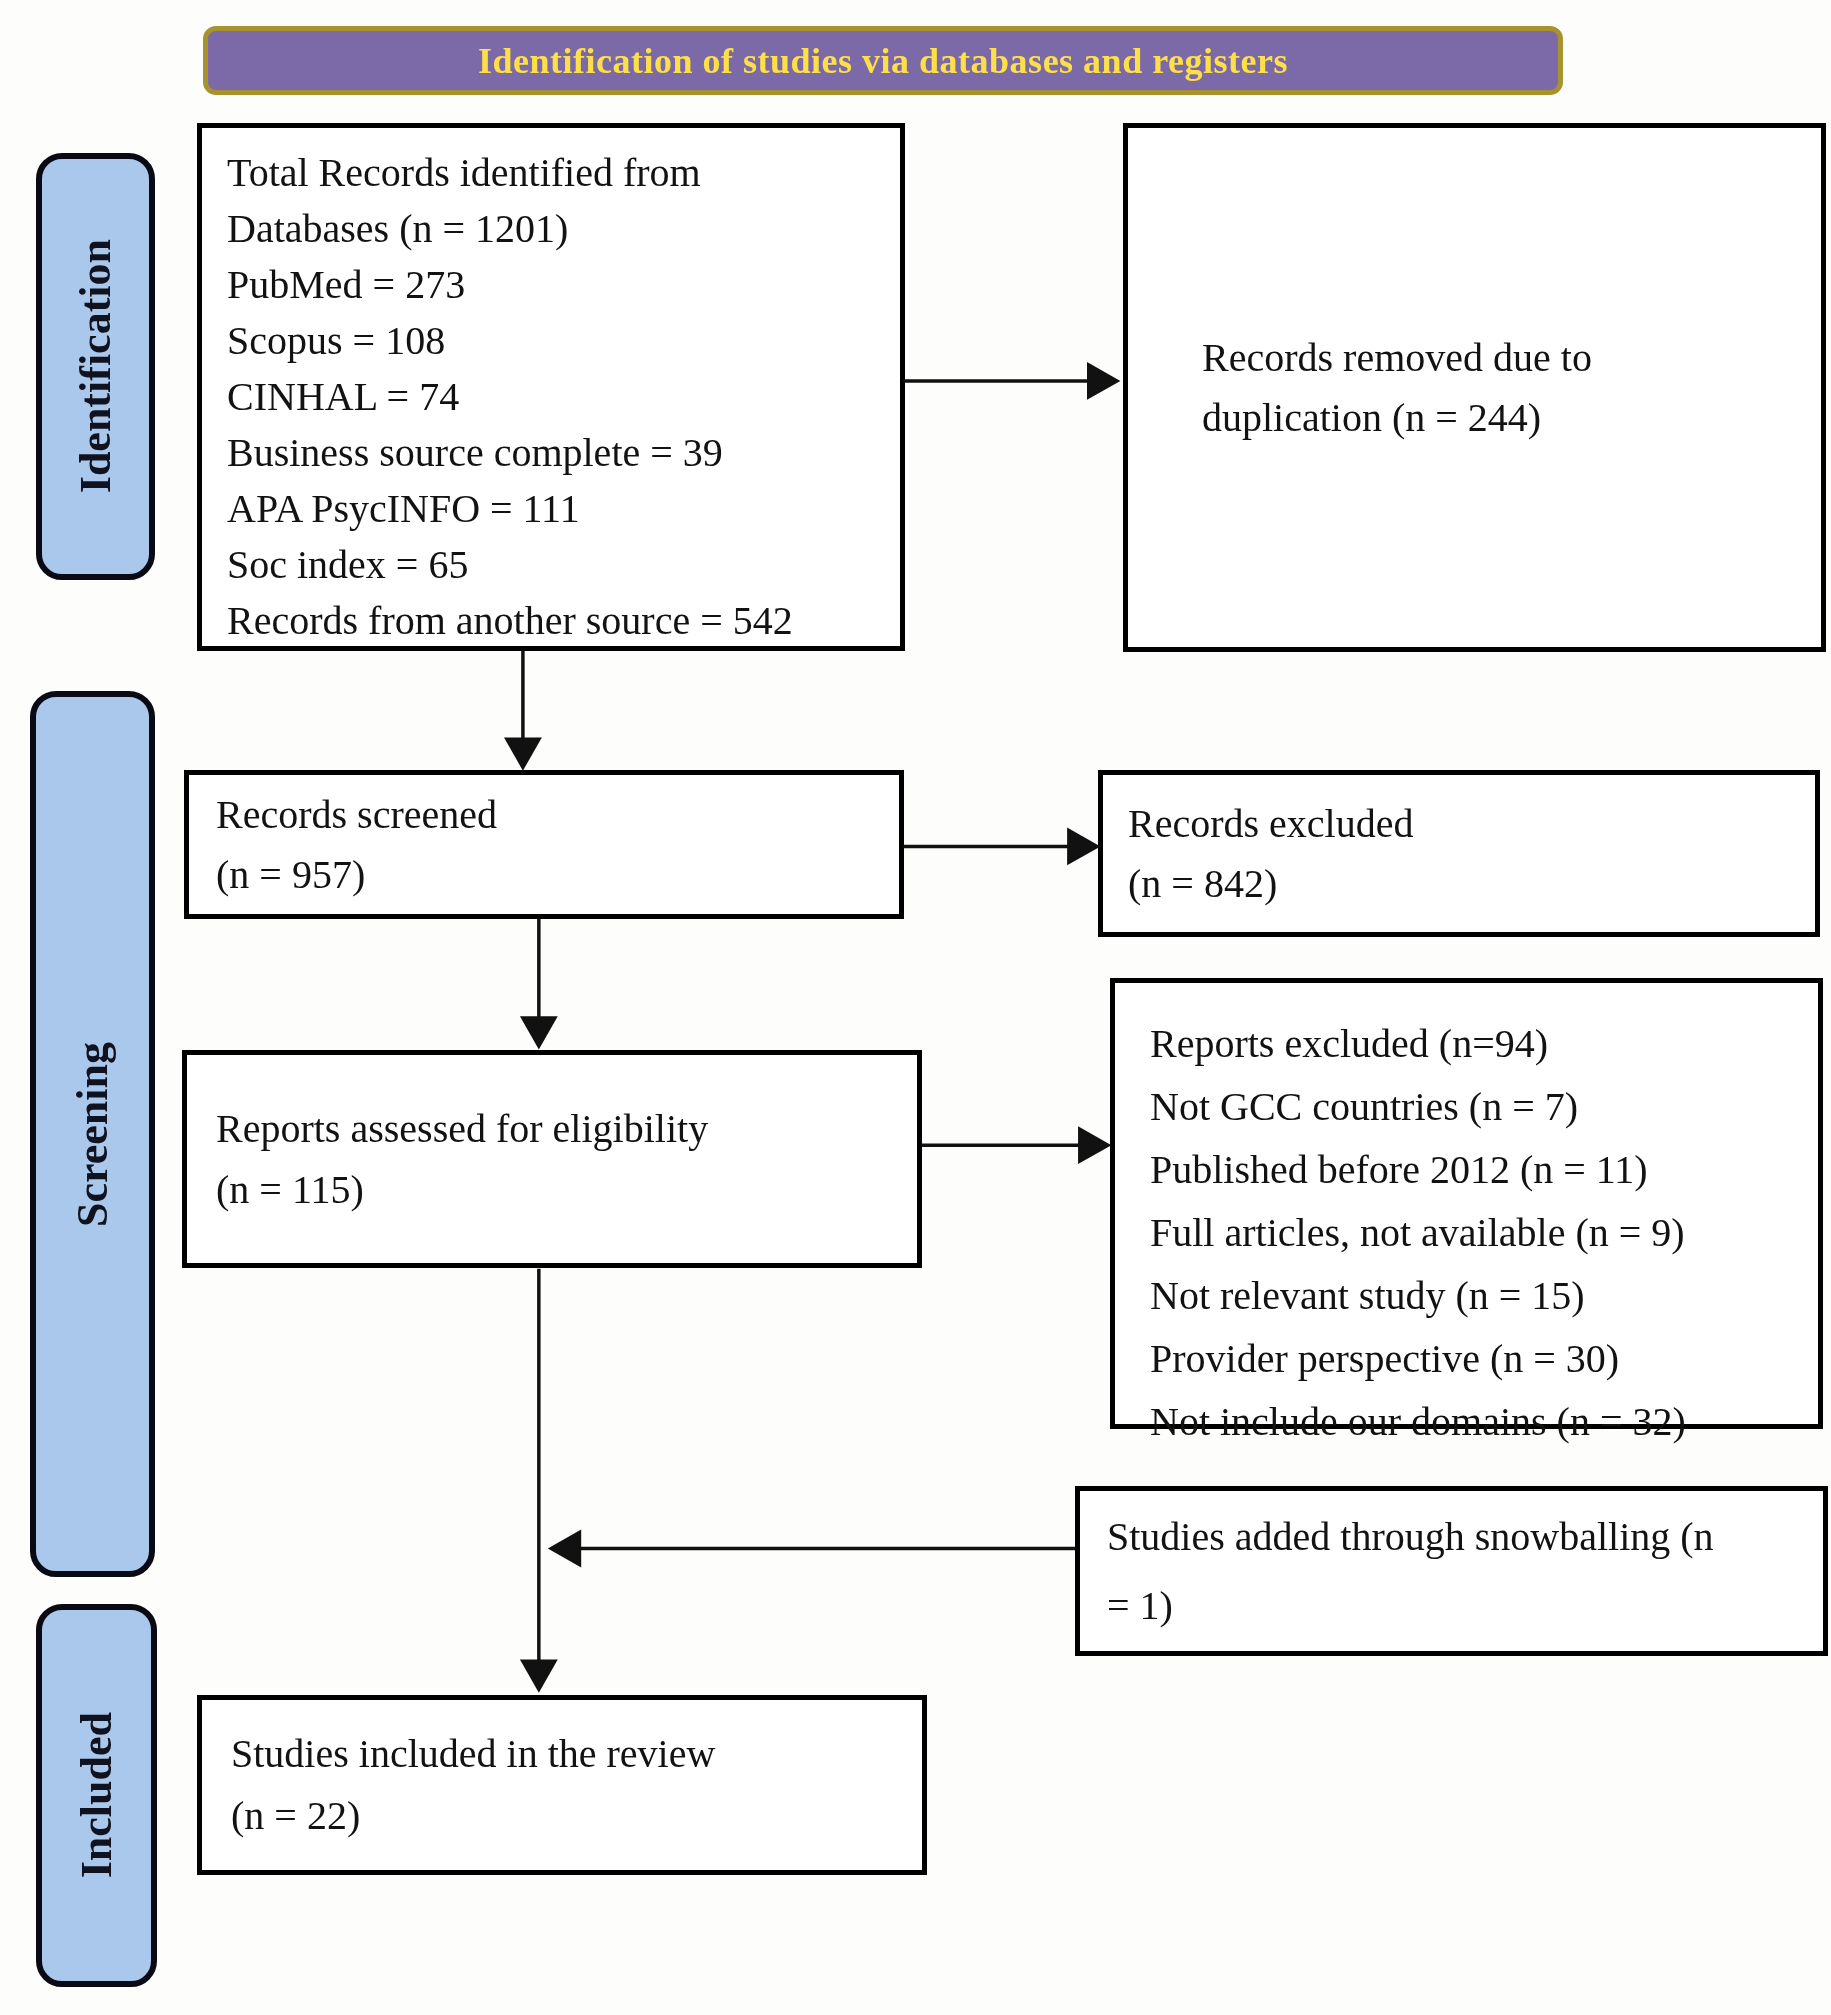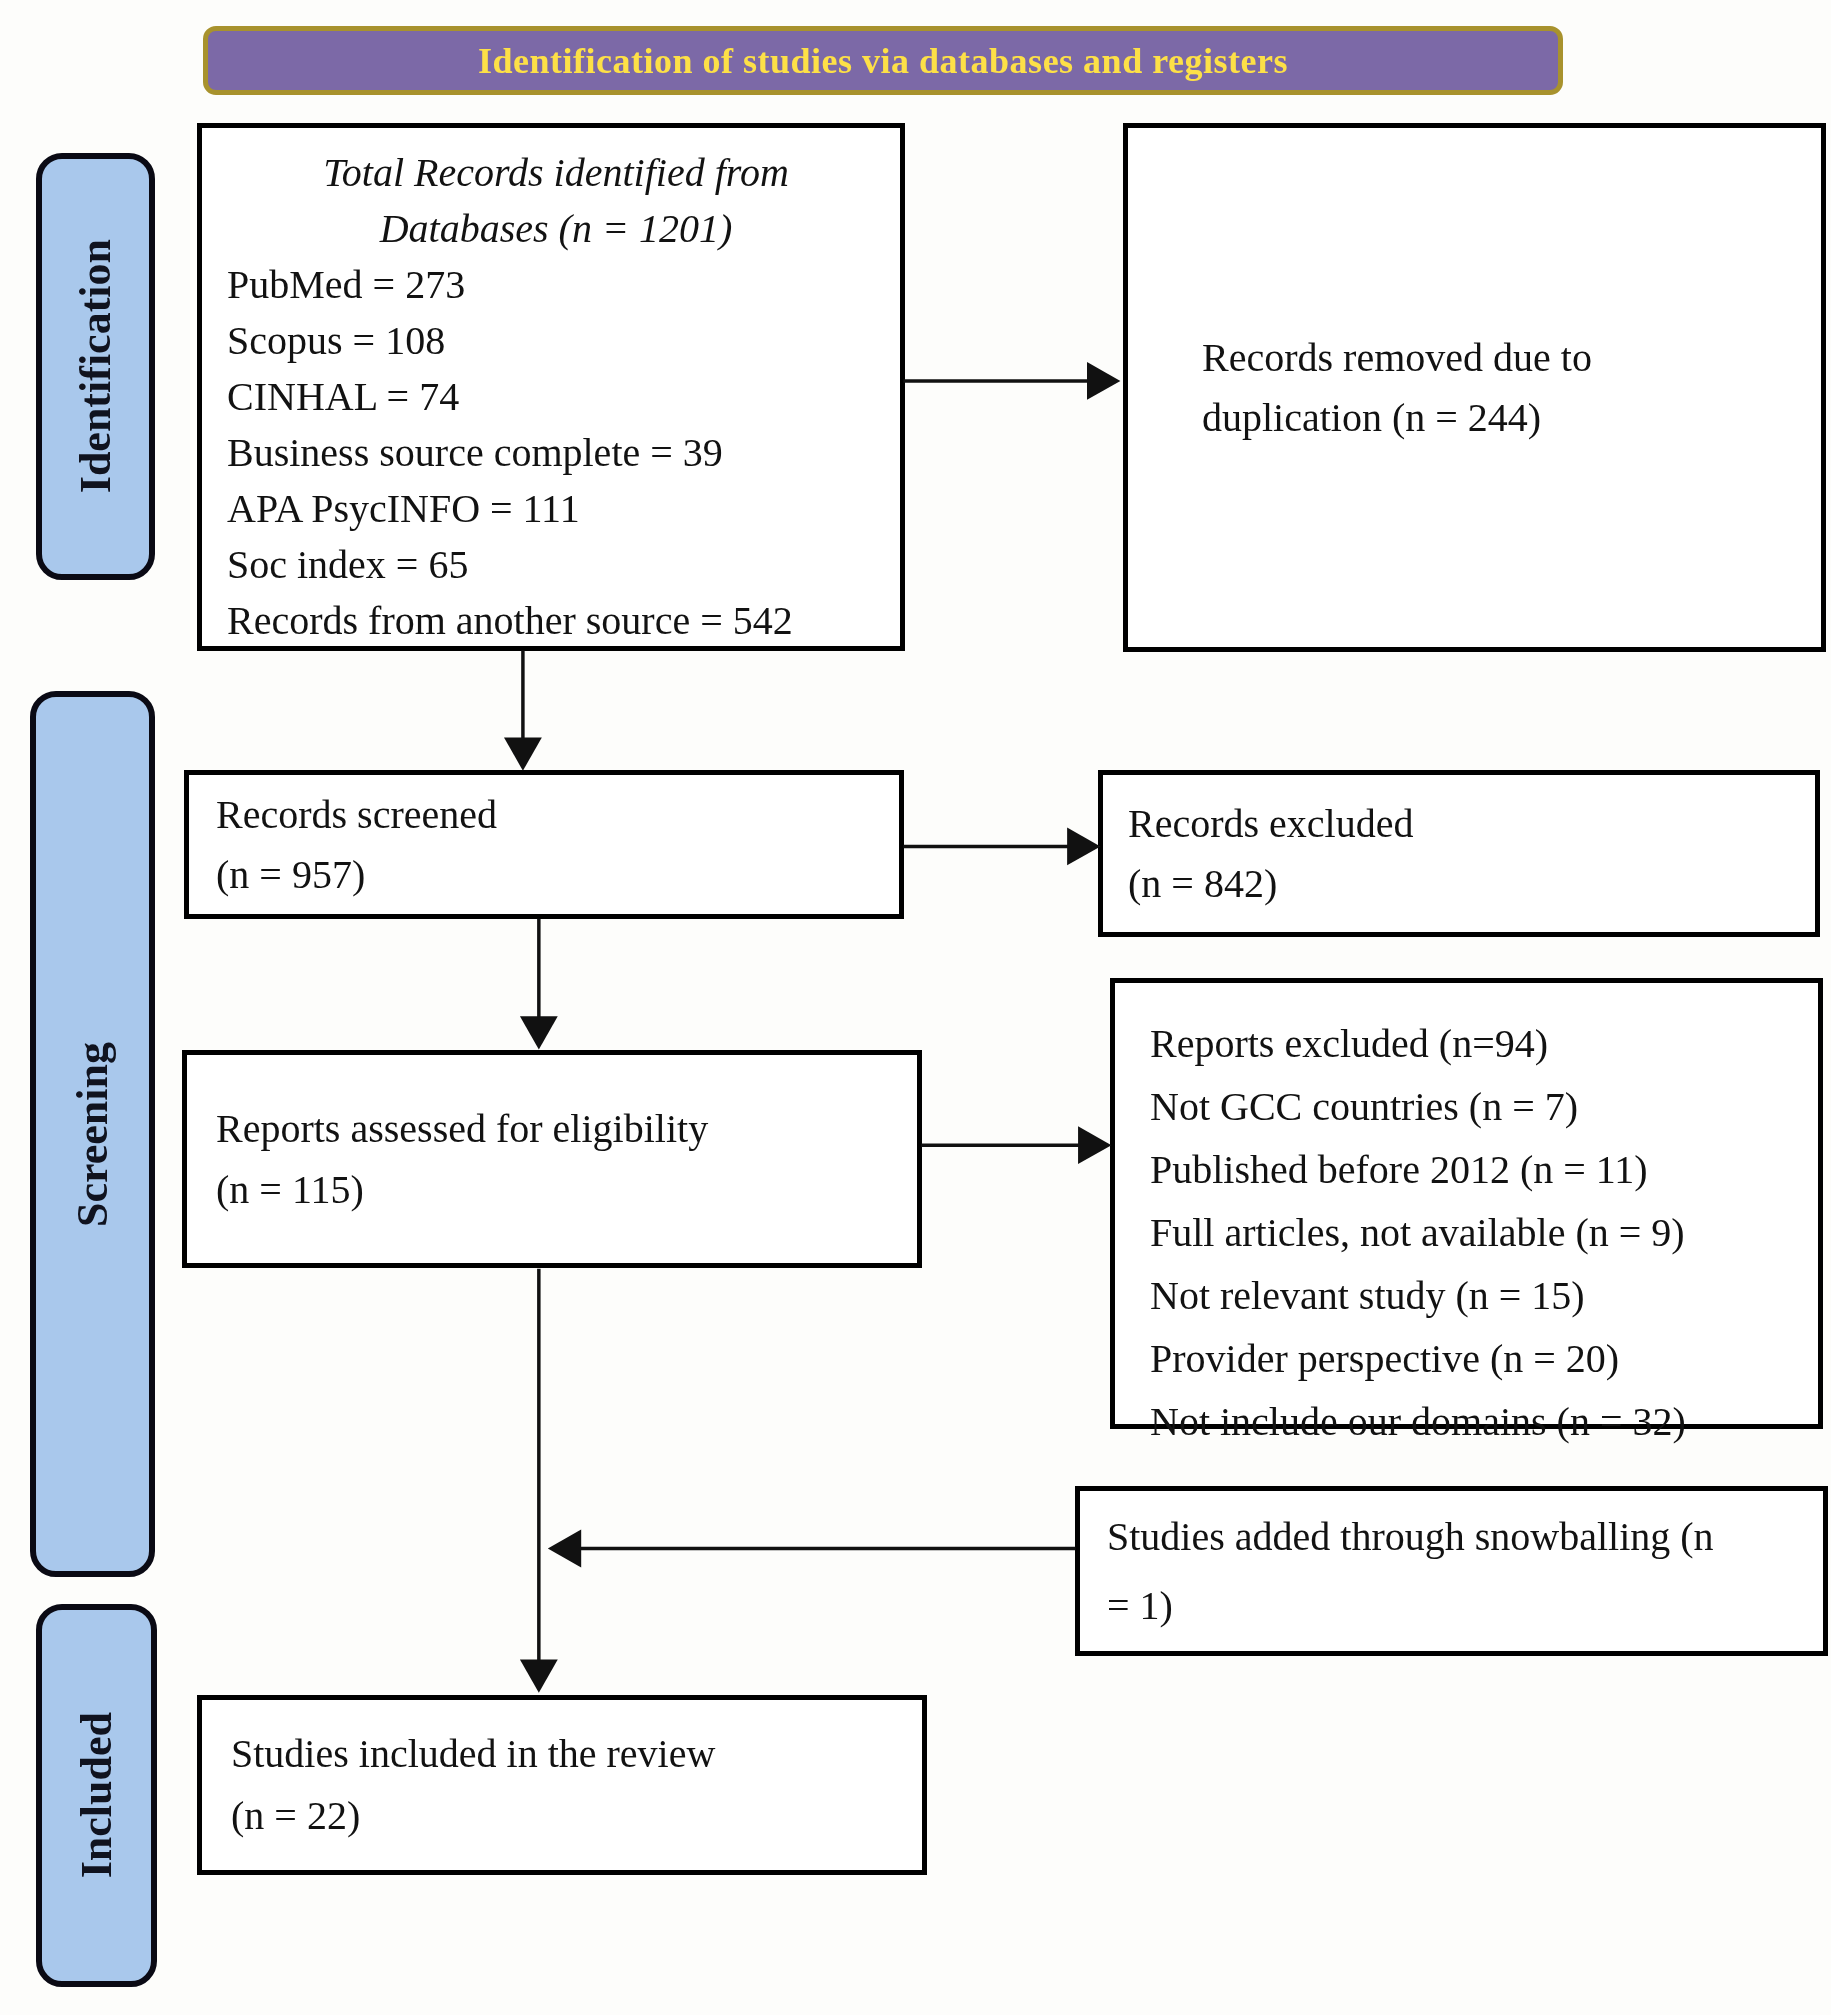--- a/index.html
+++ b/index.html
@@ -30,21 +30,21 @@
   .stage.identification{left:36px;top:153px;width:119px;height:427px;}
   .stage.screening{left:30px;top:691px;width:125px;height:886px;}
   .stage.included{left:36px;top:1604px;width:121px;height:383px;}
   
   .fbox{
     position:absolute;background:#ffffff;border:5.5px solid #000000;
     box-sizing:border-box;font-size:40px;line-height:1.45;
   }
   .fbox .ctr{height:100%;display:flex;flex-direction:column;justify-content:center;}
   .box-identified{left:197px;top:123px;width:708px;height:528px;padding:17px 15px 0 25px;line-height:56px;}
-  .box-identified .t{ text-align:center;font-style:italic;}
+  .box-identified .t{ }
   .box-dup{left:1123px;top:123px;width:703px;height:529px;padding:0 30px 0 74px;line-height:60px;}
   .box-screened{left:184px;top:770px;width:720px;height:149px;padding:0 15px 0 27px;line-height:60px;}
   .box-rec-excl{left:1098px;top:770px;width:722px;height:167px;padding:0 15px 0 25px;line-height:60px;}
   .box-assessed{left:182px;top:1050px;width:740px;height:218px;padding:0 15px 0 29px;line-height:61px;}
   .box-rep-excl{left:1110px;top:978px;width:713px;height:451px;padding:29px 10px 3px 35px;line-height:63px;}
   .box-snow{left:1075px;top:1486px;width:753px;height:170px;padding:0 10px 0 27px;line-height:69px;}
   .box-included{left:197px;top:1695px;width:730px;height:180px;padding:0 15px 0 29px;line-height:62px;}
   
   svg.arrows{position:absolute;left:0;top:0;width:1832px;height:2015px;pointer-events:none;}
   svg.arrows line{stroke:#111;stroke-width:7;}
@@ -108,21 +108,21 @@
       <div>(n = 115)</div>
     </div>
   </div>
 
   <div class="fbox box-rep-excl">
     <div>Reports excluded (n=94)</div>
     <div>Not GCC countries (n = 7)</div>
     <div>Published before 2012 (n = 11)</div>
     <div>Full articles, not available (n = 9)</div>
     <div>Not relevant study (n = 15)</div>
-    <div>Provider perspective (n = 20)</div>
+    <div>Provider perspective (n = 30)</div>
     <div>Not include our domains (n = 32)</div>
   </div>
 
   <div class="fbox box-snow">
     <div class="ctr">
       <div>Studies added through snowballing (n</div>
       <div>= 1)</div>
     </div>
   </div>
 

